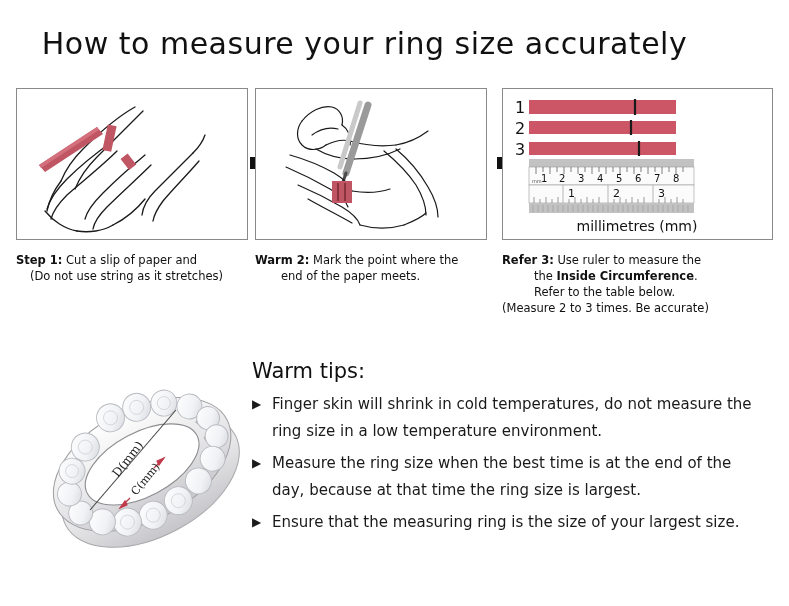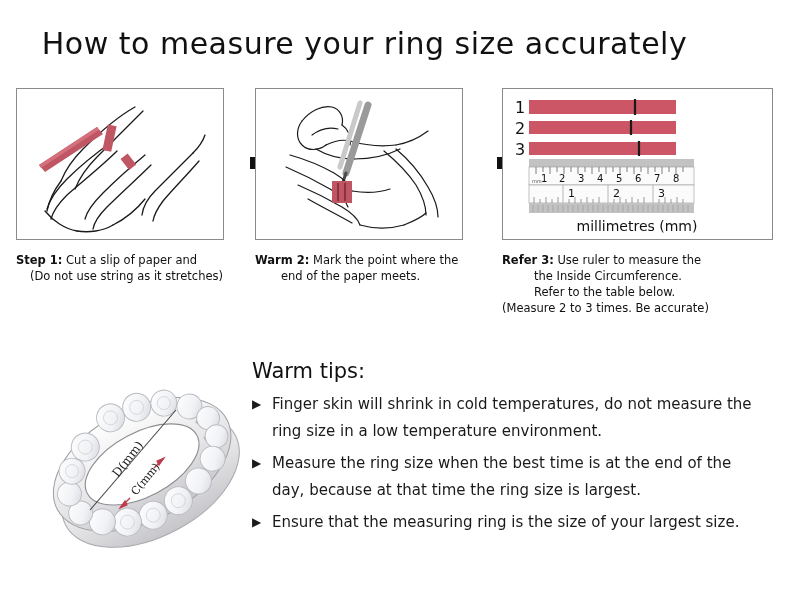--- a/index.html
+++ b/index.html
@@ -35,21 +35,21 @@
   #steps-row {
     position: absolute;
     left: 16px;
     top: 88px;
     width: 757px;
     height: 250px;
   }
   .step-col {
     position: absolute;
     top: 0;
-    width: 208px;
+    width: 232px;
   }
   .step-col.c1 { left: 0px; }
   .step-col.c2 { left: 239px; }
   .step-col.c3 { left: 486px; width: 271px; }
 
   .panel {
     position: relative;
     box-sizing: border-box;
     border: 1px solid #8a8a8a;
     background: #ffffff;
@@ -71,21 +71,21 @@
     margin-top: 12px;
     font-family: "DejaVu Sans", sans-serif;
     font-size: 11.5px;
     line-height: 16px;
     color: #111111;
   }
   .step-caption .lbl { font-weight: bold; }
   .step-caption .ln { display: block; }
   .step-caption .ln.indent { padding-left: 26px; }
   .step-caption .ln.indent3 { padding-left: 32px; }
-  .step-caption b { font-weight: normal; }
+  .step-caption b { font-weight: bold; }
   .col1 .step-caption, .col2 .step-caption { text-align: left; }
   .step-note {
     margin-top: 0;
     font-family: "DejaVu Sans", sans-serif;
     font-size: 11.5px;
     line-height: 16px;
     color: #111111;
   }
   .col1 .step-note { padding-left: 14px; }
   .col3 .step-note { padding-left: 0px; }

